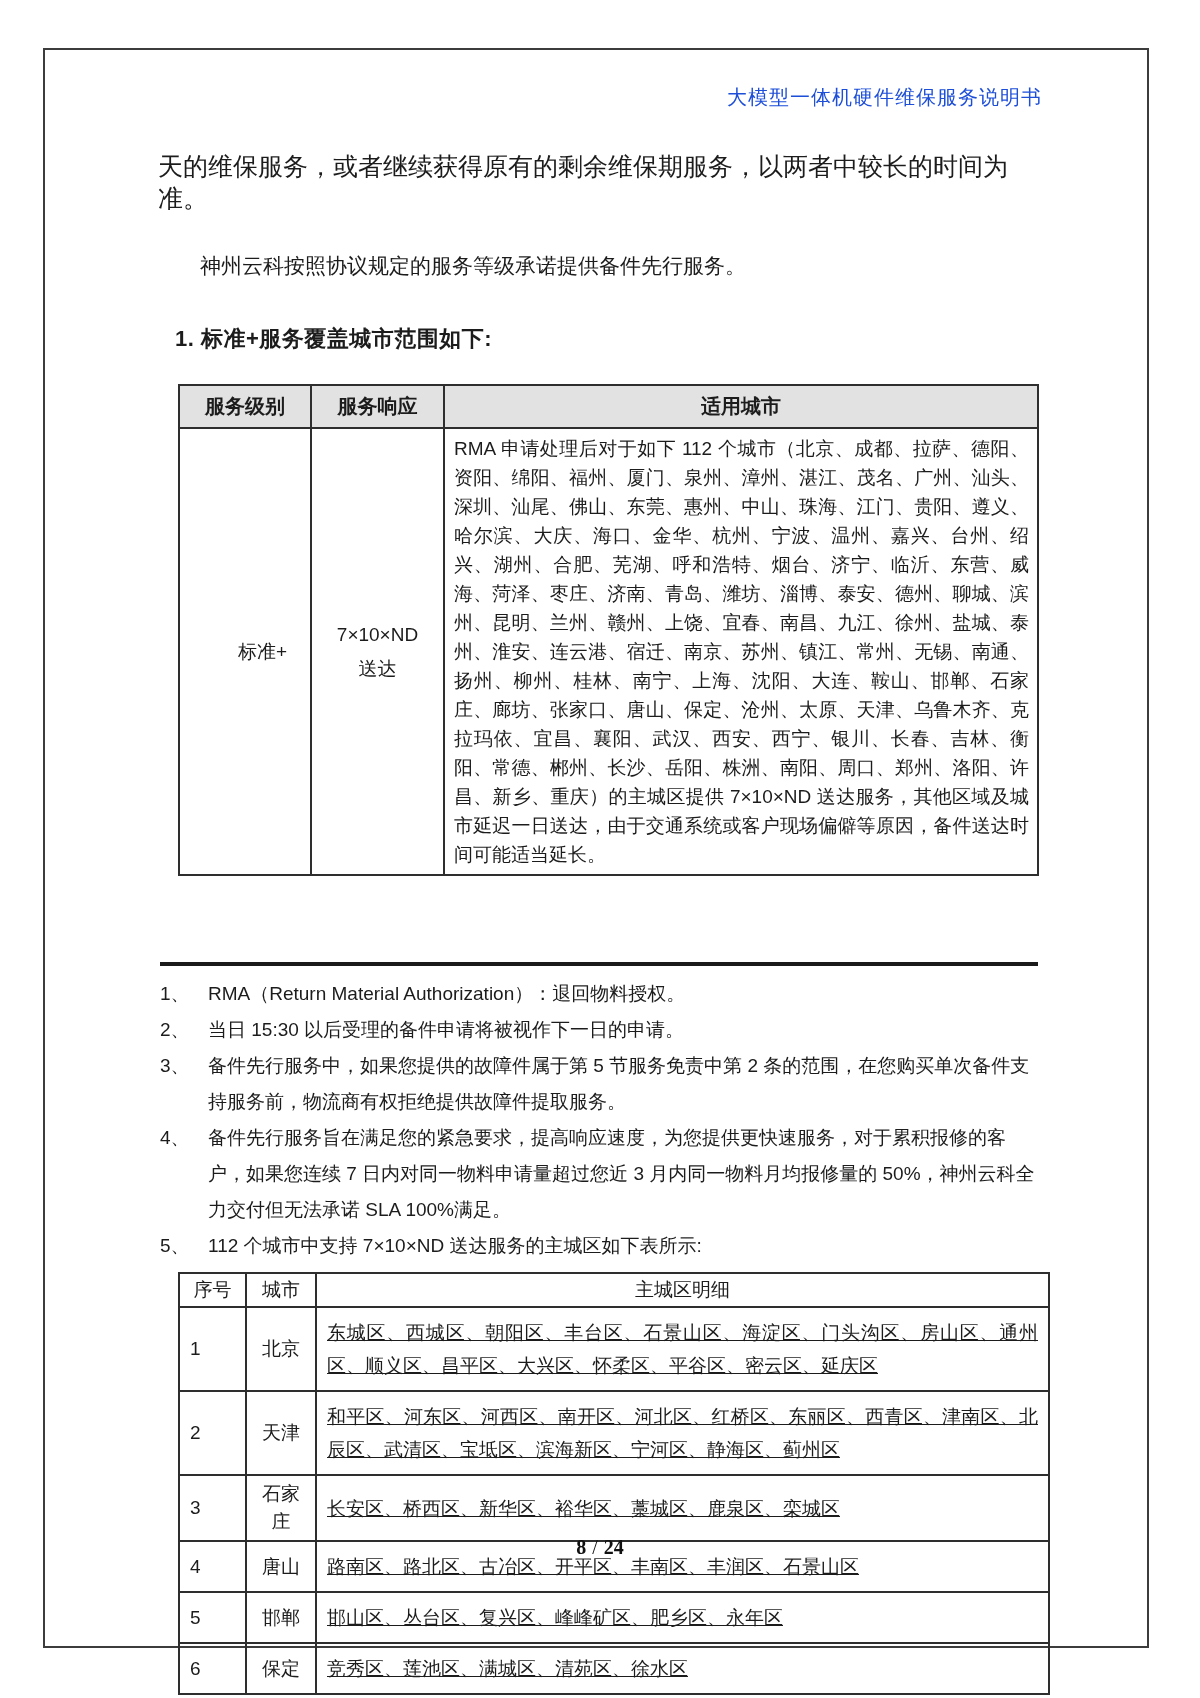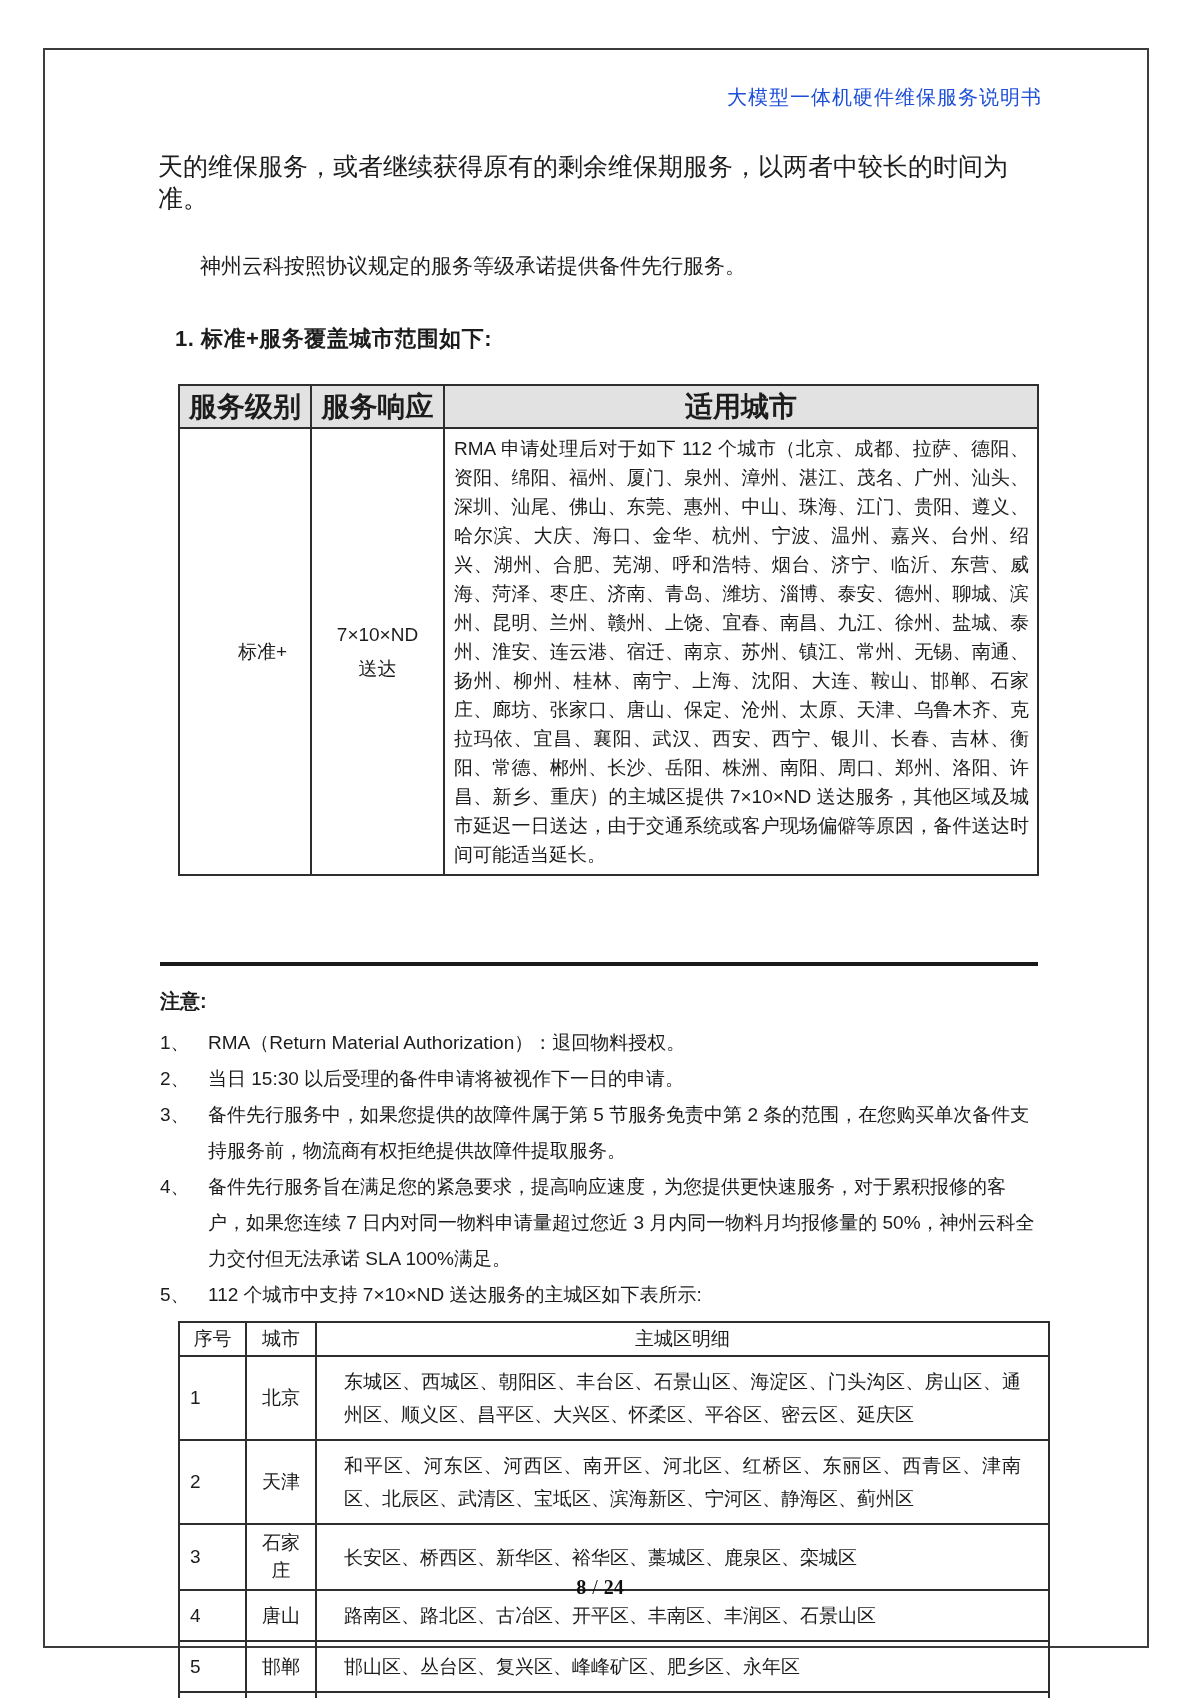--- a/index.html
+++ b/index.html
@@ -25,21 +25,21 @@
   }
   .para1{font-size:25px;line-height:32px;margin:0;}
   .para2{font-size:21px;line-height:32px;margin:36px 0 0 0;text-indent:42px;}
   .sec-heading{
     font-size:22px;font-weight:bold;margin:42px 0 0 17px;letter-spacing:0.5px;
   }
   table{border-collapse:collapse;table-layout:fixed;}
   .t1{margin:30px 0 0 20px;width:859px;}
   .t1 th,.t1 td{border:2px solid #2e2e2e;box-sizing:border-box;}
   .t1 th{
-    background:#e2e2e2;height:43px;font-size:28px;font-weight:bold;
+    background:#e2e2e2;height:43px;font-size:20px;font-weight:bold;
     text-align:center;vertical-align:middle;
   }
   .t1 td{vertical-align:middle;font-size:19px;}
   .t1 .c-level{text-align:center;padding-left:36px;}
   .t1 .c-resp{text-align:center;line-height:34px;}
   .t1 .c-cities{
     padding:5px 8px 5px 9px;line-height:29px;text-align:justify;
     text-justify:inter-ideograph;vertical-align:top;
   }
   .divider{
@@ -49,23 +49,23 @@
   .notes{margin:10px 0 0 2px;}
   .note-item{display:flex;font-size:19px;line-height:36px;}
   .note-num{width:48px;flex:0 0 48px;}
   .note-text{flex:1;}
   .t2{margin:8px 0 0 20px;width:870px;}
   .t2 th,.t2 td{border:2px solid #2e2e2e;box-sizing:border-box;font-weight:normal;}
   .t2 th{height:34px;font-size:19px;text-align:center;vertical-align:middle;}
   .t2 td{font-size:19px;vertical-align:middle;}
   .t2 .c-no{padding-left:10px;text-align:left;}
   .t2 .c-city{text-align:center;padding:4px 6px;line-height:28px;border-radius:30px;}
-  .t2 .c-dist{padding:8px 27px;line-height:33px;text-align:justify;text-justify:inter-ideograph;}
+  .t2 .c-dist{padding:8px 10px;line-height:33px;text-align:justify;text-justify:inter-ideograph;text-decoration:underline;}
   .doc-footer{
-    position:absolute;top:1576px;left:0;width:1200px;text-align:center;
+    position:absolute;top:1536px;left:0;width:1200px;text-align:center;
     font-family:"Liberation Serif","DejaVu Serif",serif;font-size:20px;color:#111;
   }
   .doc-footer .num{font-weight:bold;}
   .doc-footer .sep{font-weight:normal;padding:0 6px;}
 </style>
 </head>
 <body>
 
 <div class="page-border"></div>
 
@@ -98,21 +98,20 @@
           <div>7×10×ND</div>
           <div>送达</div>
         </td>
         <td class="c-cities">RMA 申请处理后对于如下 112 个城市（北京、成都、拉萨、德阳、资阳、绵阳、福州、厦门、泉州、漳州、湛江、茂名、广州、汕头、深圳、汕尾、佛山、东莞、惠州、中山、珠海、江门、贵阳、遵义、哈尔滨、大庆、海口、金华、杭州、宁波、温州、嘉兴、台州、绍兴、湖州、合肥、芜湖、呼和浩特、烟台、济宁、临沂、东营、威海、菏泽、枣庄、济南、青岛、潍坊、淄博、泰安、德州、聊城、滨州、昆明、兰州、赣州、上饶、宜春、南昌、九江、徐州、盐城、泰州、淮安、连云港、宿迁、南京、苏州、镇江、常州、无锡、南通、扬州、柳州、桂林、南宁、上海、沈阳、大连、鞍山、邯郸、石家庄、廊坊、张家口、唐山、保定、沧州、太原、天津、乌鲁木齐、克拉玛依、宜昌、襄阳、武汉、西安、西宁、银川、长春、吉林、衡阳、常德、郴州、长沙、岳阳、株洲、南阳、周口、郑州、洛阳、许昌、新乡、重庆）的主城区提供 7×10×ND 送达服务，其他区域及城市延迟一日送达，由于交通系统或客户现场偏僻等原因，备件送达时间可能适当延长。</td>
       </tr>
     </tbody>
   </table>
 
   <div class="divider"></div>
 
-  <div class="notes-label">注意:</div>
 
   <div class="notes">
     <div class="note-item">
       <span class="note-num">1、</span>
       <span class="note-text">RMA（Return Material Authorization）：退回物料授权。</span>
     </div>
     <div class="note-item">
       <span class="note-num">2、</span>
       <span class="note-text">当日 15:30 以后受理的备件申请将被视作下一日的申请。</span>
     </div>

